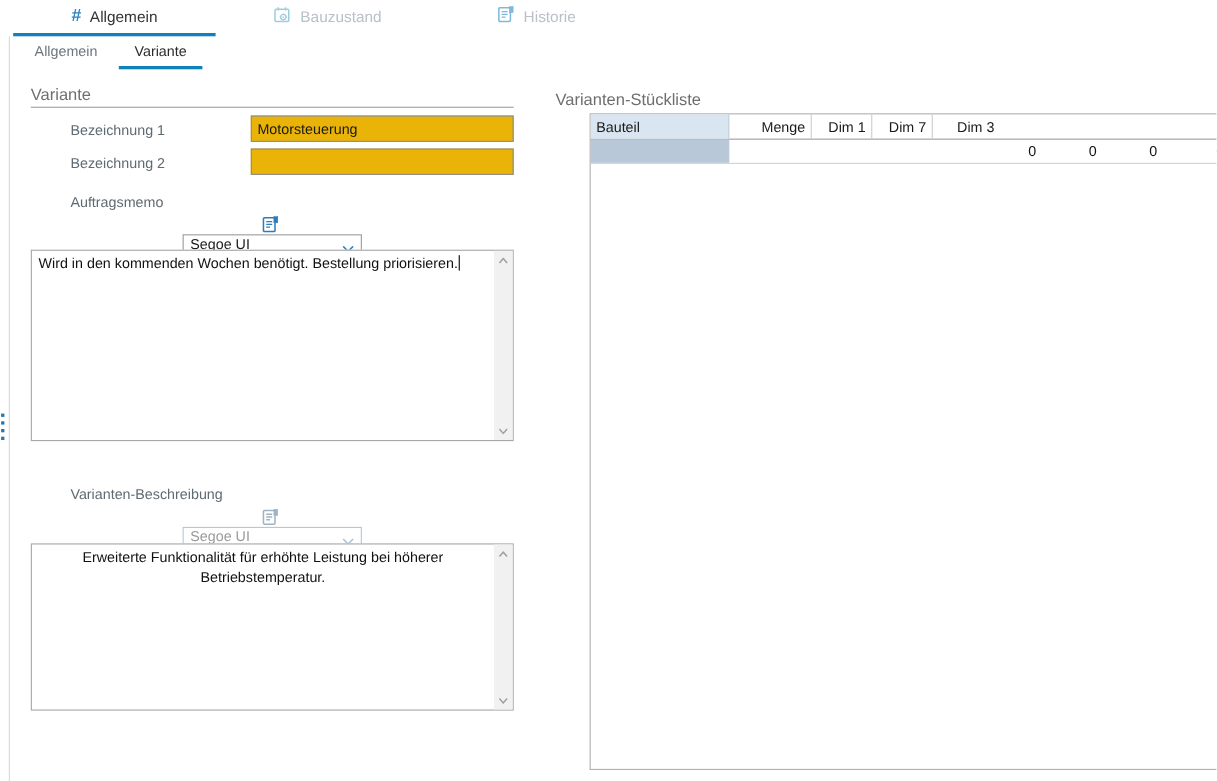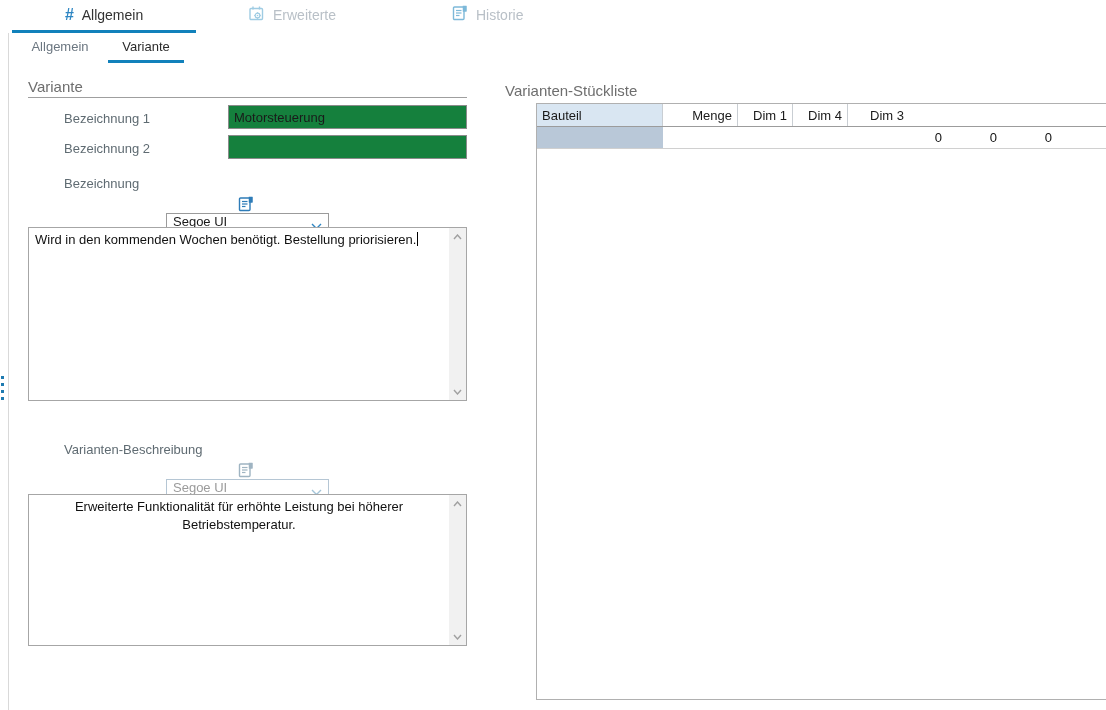--- a/index.html
+++ b/index.html
@@ -22,21 +22,21 @@
   .panel-left-border { position:absolute; left:8px; top:33px; width:1px; height:677px; background:#d9d9d9; }
 
   
   .splitter { position:absolute; left:0; top:376px; width:8px; height:30px; display:flex; flex-direction:column; align-items:flex-start; gap:4px; padding-left:1px; cursor:col-resize; }
   .splitter i { display:block; width:3px; height:3px; background:#1e7ab0; }
 
   
   .sec-heading { position:absolute; font-size:15px; color:#6e6e6e; }
   .heading-rule { position:absolute; height:1px; background:#9f9f9f; }
   .f-label { position:absolute; color:#5f6b72; font-size:13px;margin-left:36px; }
-  .f-input { position:absolute; width:239px; height:24px; border:1px solid #8b8b8b; background:#15803d; font-family:inherit; font-size:13px; color:#1a1a1a; padding:2px 5px; outline:none; }
+  .f-input { position:absolute; width:239px; height:24px; border:1px solid #8b8b8b; background:#eab308; font-family:inherit; font-size:13px; color:#1a1a1a; padding:2px 5px; outline:none; }
 
   
   .toolbar { position:absolute; left:28px; width:439px; height:26px; display:flex; align-items:center;flex-direction:column; }
   .dd { position:relative; height:24px; border:1px solid #9b9b9b; background:#fff; display:flex; align-items:center; padding:0 20px 0 6px; font-size:13px; color:#1a1a1a; cursor:default; }
   .dd svg { position:absolute; right:6px; top:9px; }
   .tbsep { width:1px; height:20px; background:#d9d9d9; margin:0 6px; }
   .tbtn { height:22px; min-width:18px; display:flex; flex-direction:column; align-items:center; justify-content:center; color:#1f6fb5; cursor:default; margin:0 3px; }
   .tbtn .glyph { font-size:14px; line-height:14px; }
   .tbtn .bar { width:14px; height:3px; background:#ecc52f; margin-top:2px; }
   .g-bold { font-weight:bold; font-size:15px; }
@@ -90,21 +90,21 @@
         <line x1="5" y1="1.5" x2="5" y2="4.5" stroke="#9fcce3" stroke-width="1.4"></line>
         <line x1="11.5" y1="1.5" x2="11.5" y2="4.5" stroke="#9fcce3" stroke-width="1.4"></line>
         <circle cx="9.5" cy="10.5" r="2.4" fill="none" stroke="#9fcce3" stroke-width="1.2"></circle>
         <circle cx="9.5" cy="10.5" r="0.8" fill="#9fcce3"></circle>
         <line x1="9.5" y1="7.2" x2="9.5" y2="8.2" stroke="#9fcce3" stroke-width="1.1"></line>
         <line x1="9.5" y1="12.8" x2="9.5" y2="13.8" stroke="#9fcce3" stroke-width="1.1"></line>
         <line x1="6.2" y1="10.5" x2="7.2" y2="10.5" stroke="#9fcce3" stroke-width="1.1"></line>
         <line x1="11.8" y1="10.5" x2="12.8" y2="10.5" stroke="#9fcce3" stroke-width="1.1"></line>
       </svg>
     </span>
-    <span class="lbl-idle">Erweiterte</span>
+    <span class="lbl-idle">Bauzustand</span>
   </div>
   <div class="maintab" style="left:452px; width:90px; justify-content:flex-start;">
     <span>
       <svg width="16" height="17" viewBox="0 0 16 17">
         <rect x="1.5" y="2" width="10.5" height="12.5" rx="1" fill="none" stroke="#7db9d9" stroke-width="1.4"></rect>
         <line x1="4" y1="5.5" x2="9.5" y2="5.5" stroke="#7db9d9" stroke-width="1.2"></line>
         <line x1="4" y1="8" x2="9.5" y2="8" stroke="#7db9d9" stroke-width="1.2"></line>
         <line x1="4" y1="10.5" x2="7.5" y2="10.5" stroke="#7db9d9" stroke-width="1.2"></line>
         <rect x="11" y="1" width="3.5" height="5.5" fill="#7db9d9" stroke="#7db9d9" stroke-width="0.5"></rect>
       </svg>
@@ -131,21 +131,21 @@
 
   <div class="sec-heading" style="left:28px; top:78px;">Variante</div>
   <div class="heading-rule" style="left:28px; top:97px; width:439px;"></div>
 
   <div class="f-label" style="left:28px; top:111px;">Bezeichnung 1</div>
   <input class="f-input" style="left: 228px; top: 105px;" value="Motorsteuerung">
 
   <div class="f-label" style="left:28px; top:141px;">Bezeichnung 2</div>
   <input class="f-input" style="left: 228px; top: 135px;" value="">
 
-  <div class="f-label" style="left:28px; top:176px;">Bezeichnung</div>
+  <div class="f-label" style="left:28px; top:176px;">Auftragsmemo</div>
 
   <div class="toolbar" style="top:196px;">
     <span style="margin:0 8px 0 4px; display:flex;">
       <svg class="book-icon" width="16" height="17" viewBox="0 0 16 17">
         <rect x="1.5" y="2" width="10.5" height="12.5" rx="1" fill="none" stroke="#2e7cb8" stroke-width="1.4"></rect>
         <line x1="4" y1="5.5" x2="9.5" y2="5.5" stroke="#2e7cb8" stroke-width="1.2"></line>
         <line x1="4" y1="8" x2="9.5" y2="8" stroke="#2e7cb8" stroke-width="1.2"></line>
         <line x1="4" y1="10.5" x2="7.5" y2="10.5" stroke="#2e7cb8" stroke-width="1.2"></line>
         <rect class="tab" x="11" y="1" width="3.5" height="5.5" fill="#2e7cb8" stroke="#2e7cb8" stroke-width="0.5"></rect>
       </svg>
@@ -297,21 +297,21 @@
   </div>
 
   <div class="sec-heading" style="left:505px; top:82px;">Varianten-Stückliste</div>
 
   <div class="grid-panel">
     <div class="grid">
       <div class="grid-row grid-head">
         <div class="gh w0 al cell-bauteil-h">Bauteil</div>
         <div class="gh w2 ar">Menge</div>
         <div class="gh w3 ar">Dim 1</div>
-        <div class="gh w4 ar">Dim 4</div>
+        <div class="gh w4 ar">Dim 7</div>
         <div class="gh w5 ar">Dim 3</div>
       </div>
       <div class="grid-row grid-datarow">
         <div class="gc w0 al cell-bauteil"></div>
         <div class="gc w1 al"></div>
         <div class="gc w2 ar">0</div>
         <div class="gc w3 ar">0</div>
         <div class="gc w4 ar">0</div>
         <div class="gc w5 ar">0</div>
       </div>

